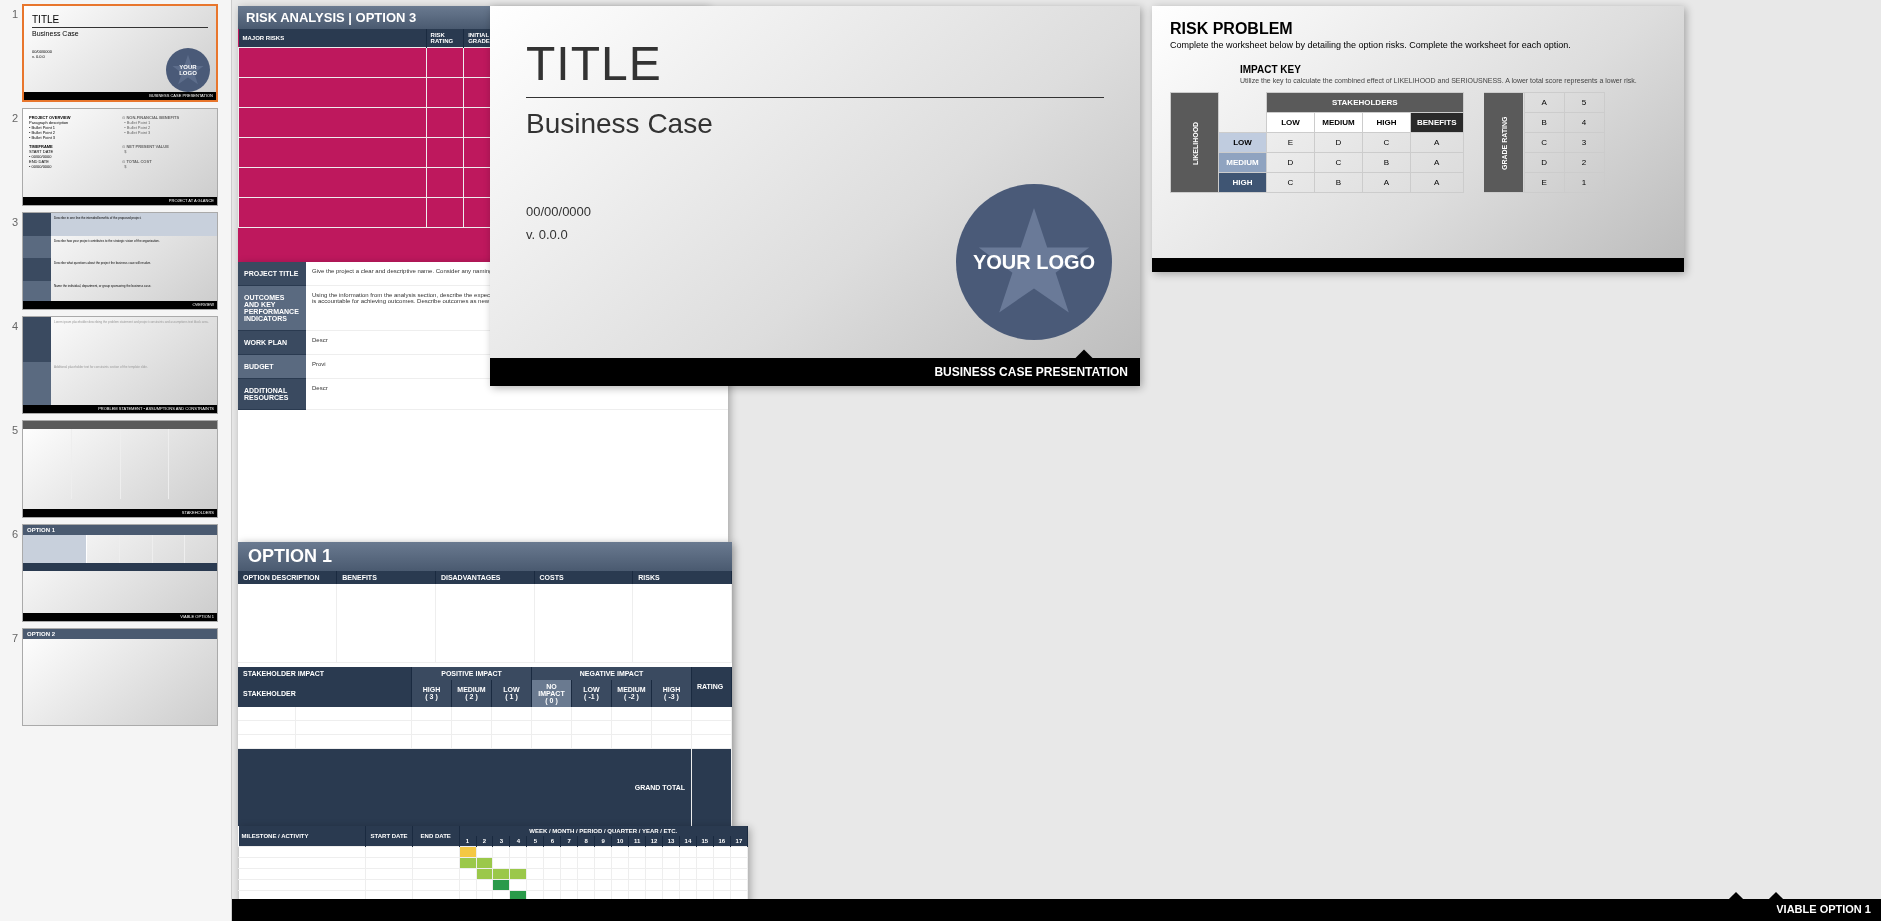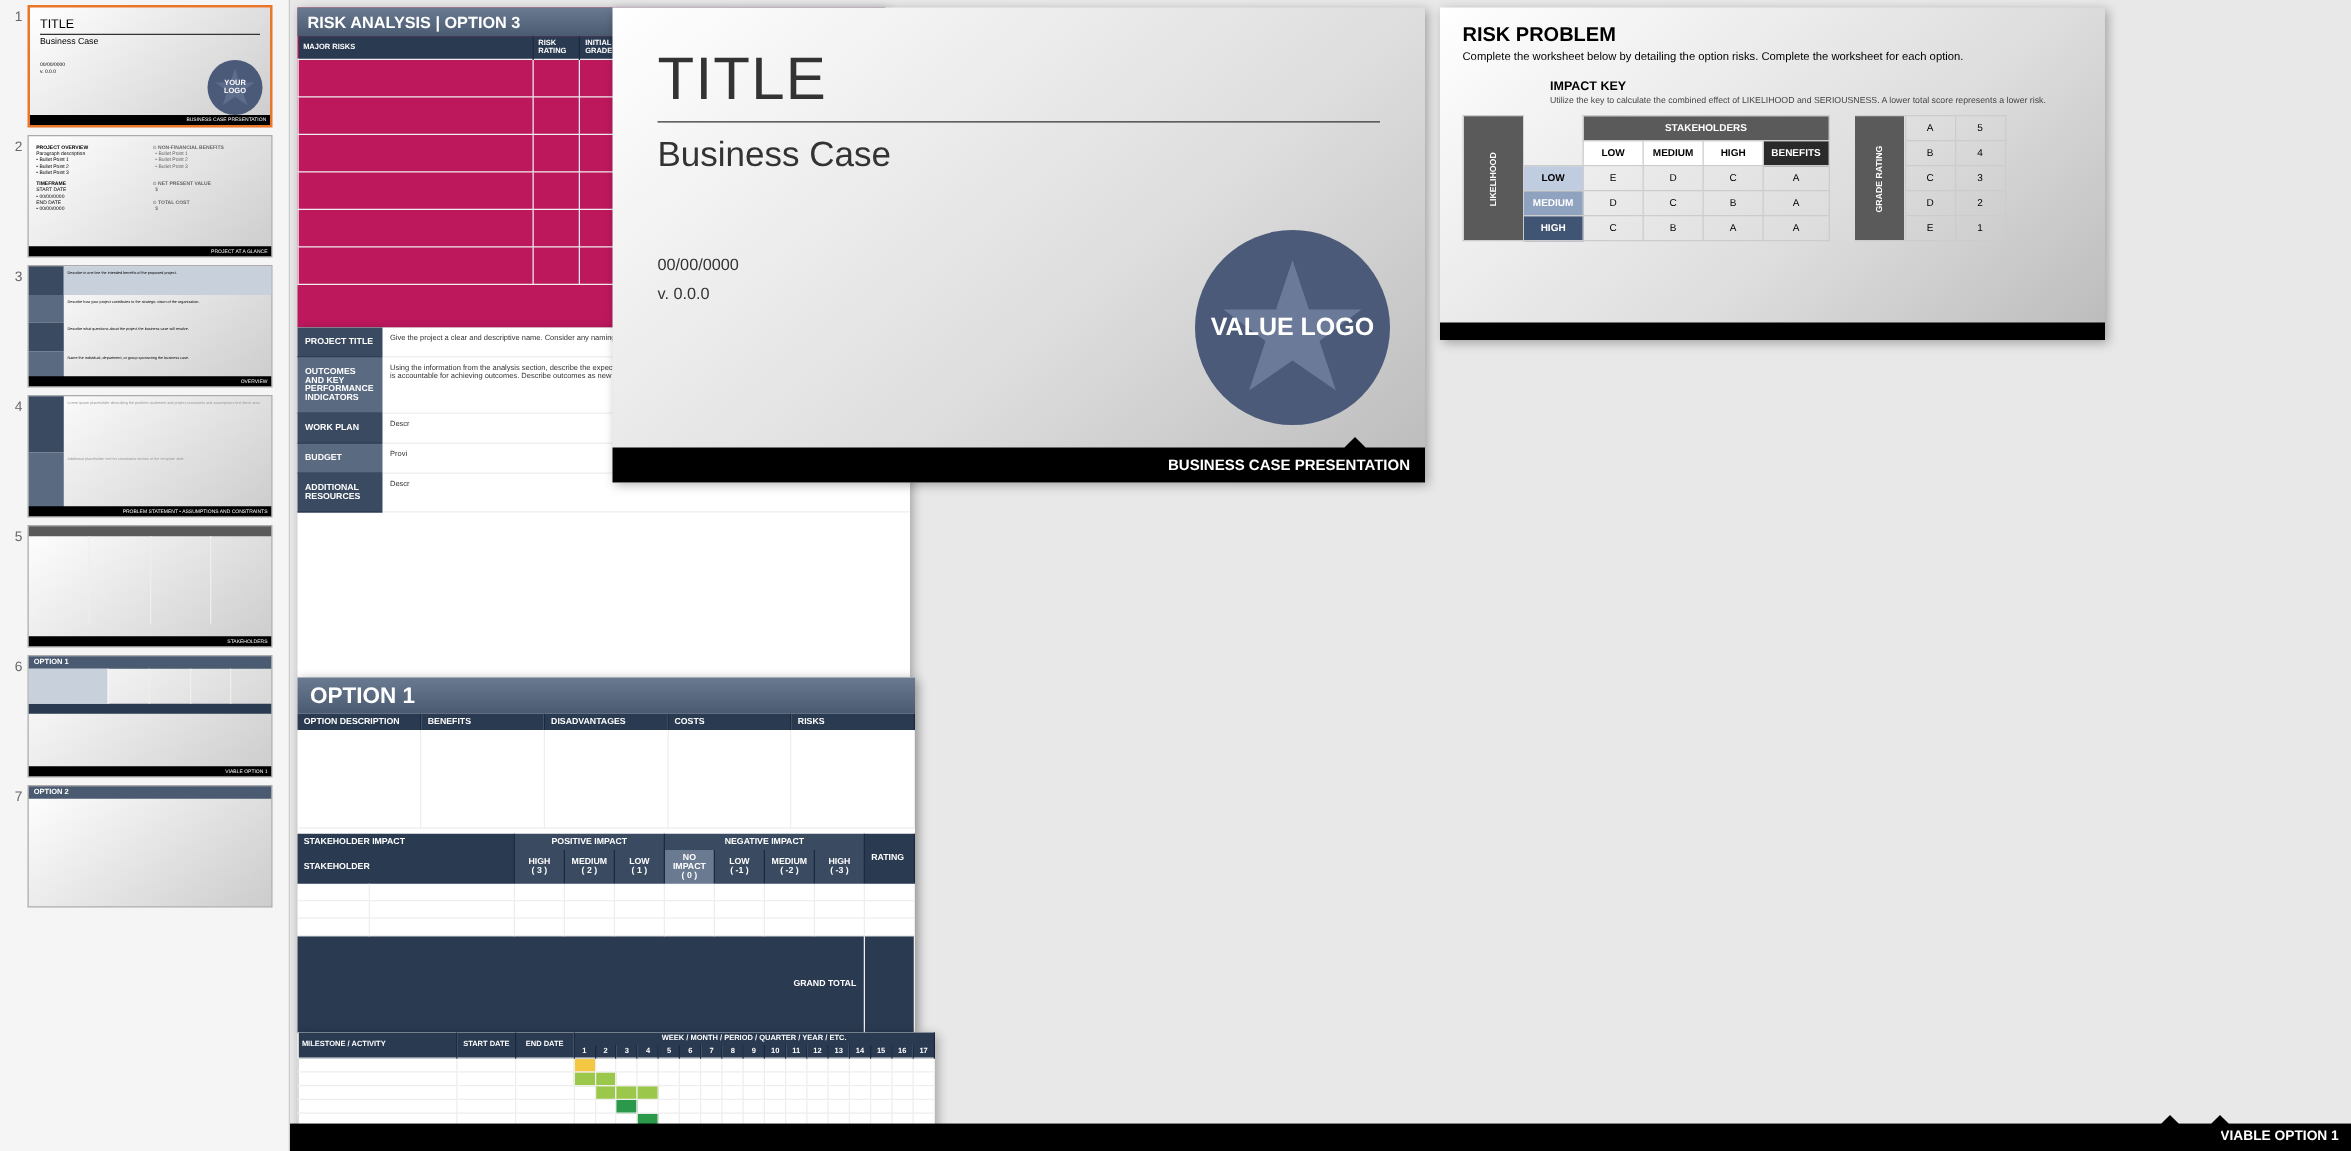--- a/index.html
+++ b/index.html
@@ -200,21 +200,21 @@
     <div class="divider"></div>
     <h2>Business Case</h2>
     <div class="meta">
       <div>00/00/0000</div>
       <div>v. 0.0.0</div>
     </div>
     <div class="logo-circle">
       <svg class="star" viewBox="0 0 100 100">
           <polygon points="50,5 61,38 96,38 68,59 79,92 50,72 21,92 32,59 4,38 39,38" fill="#6a7a98"></polygon>
         </svg>
-      <div class="txt">VALUE LOGO</div>
+      <div class="txt">YOUR LOGO</div>
     </div>
     <div class="footer-bar">
         <div class="notch"></div>
         <div class="footer-text">BUSINESS CASE PRESENTATION</div>
       </div>
   </div>
 
   <div class="slide risk-slide">
     <h3>RISK PROBLEM</h3>
     <div class="sub">Complete the worksheet below by detailing the option risks.  Complete the worksheet for each option.</div>

